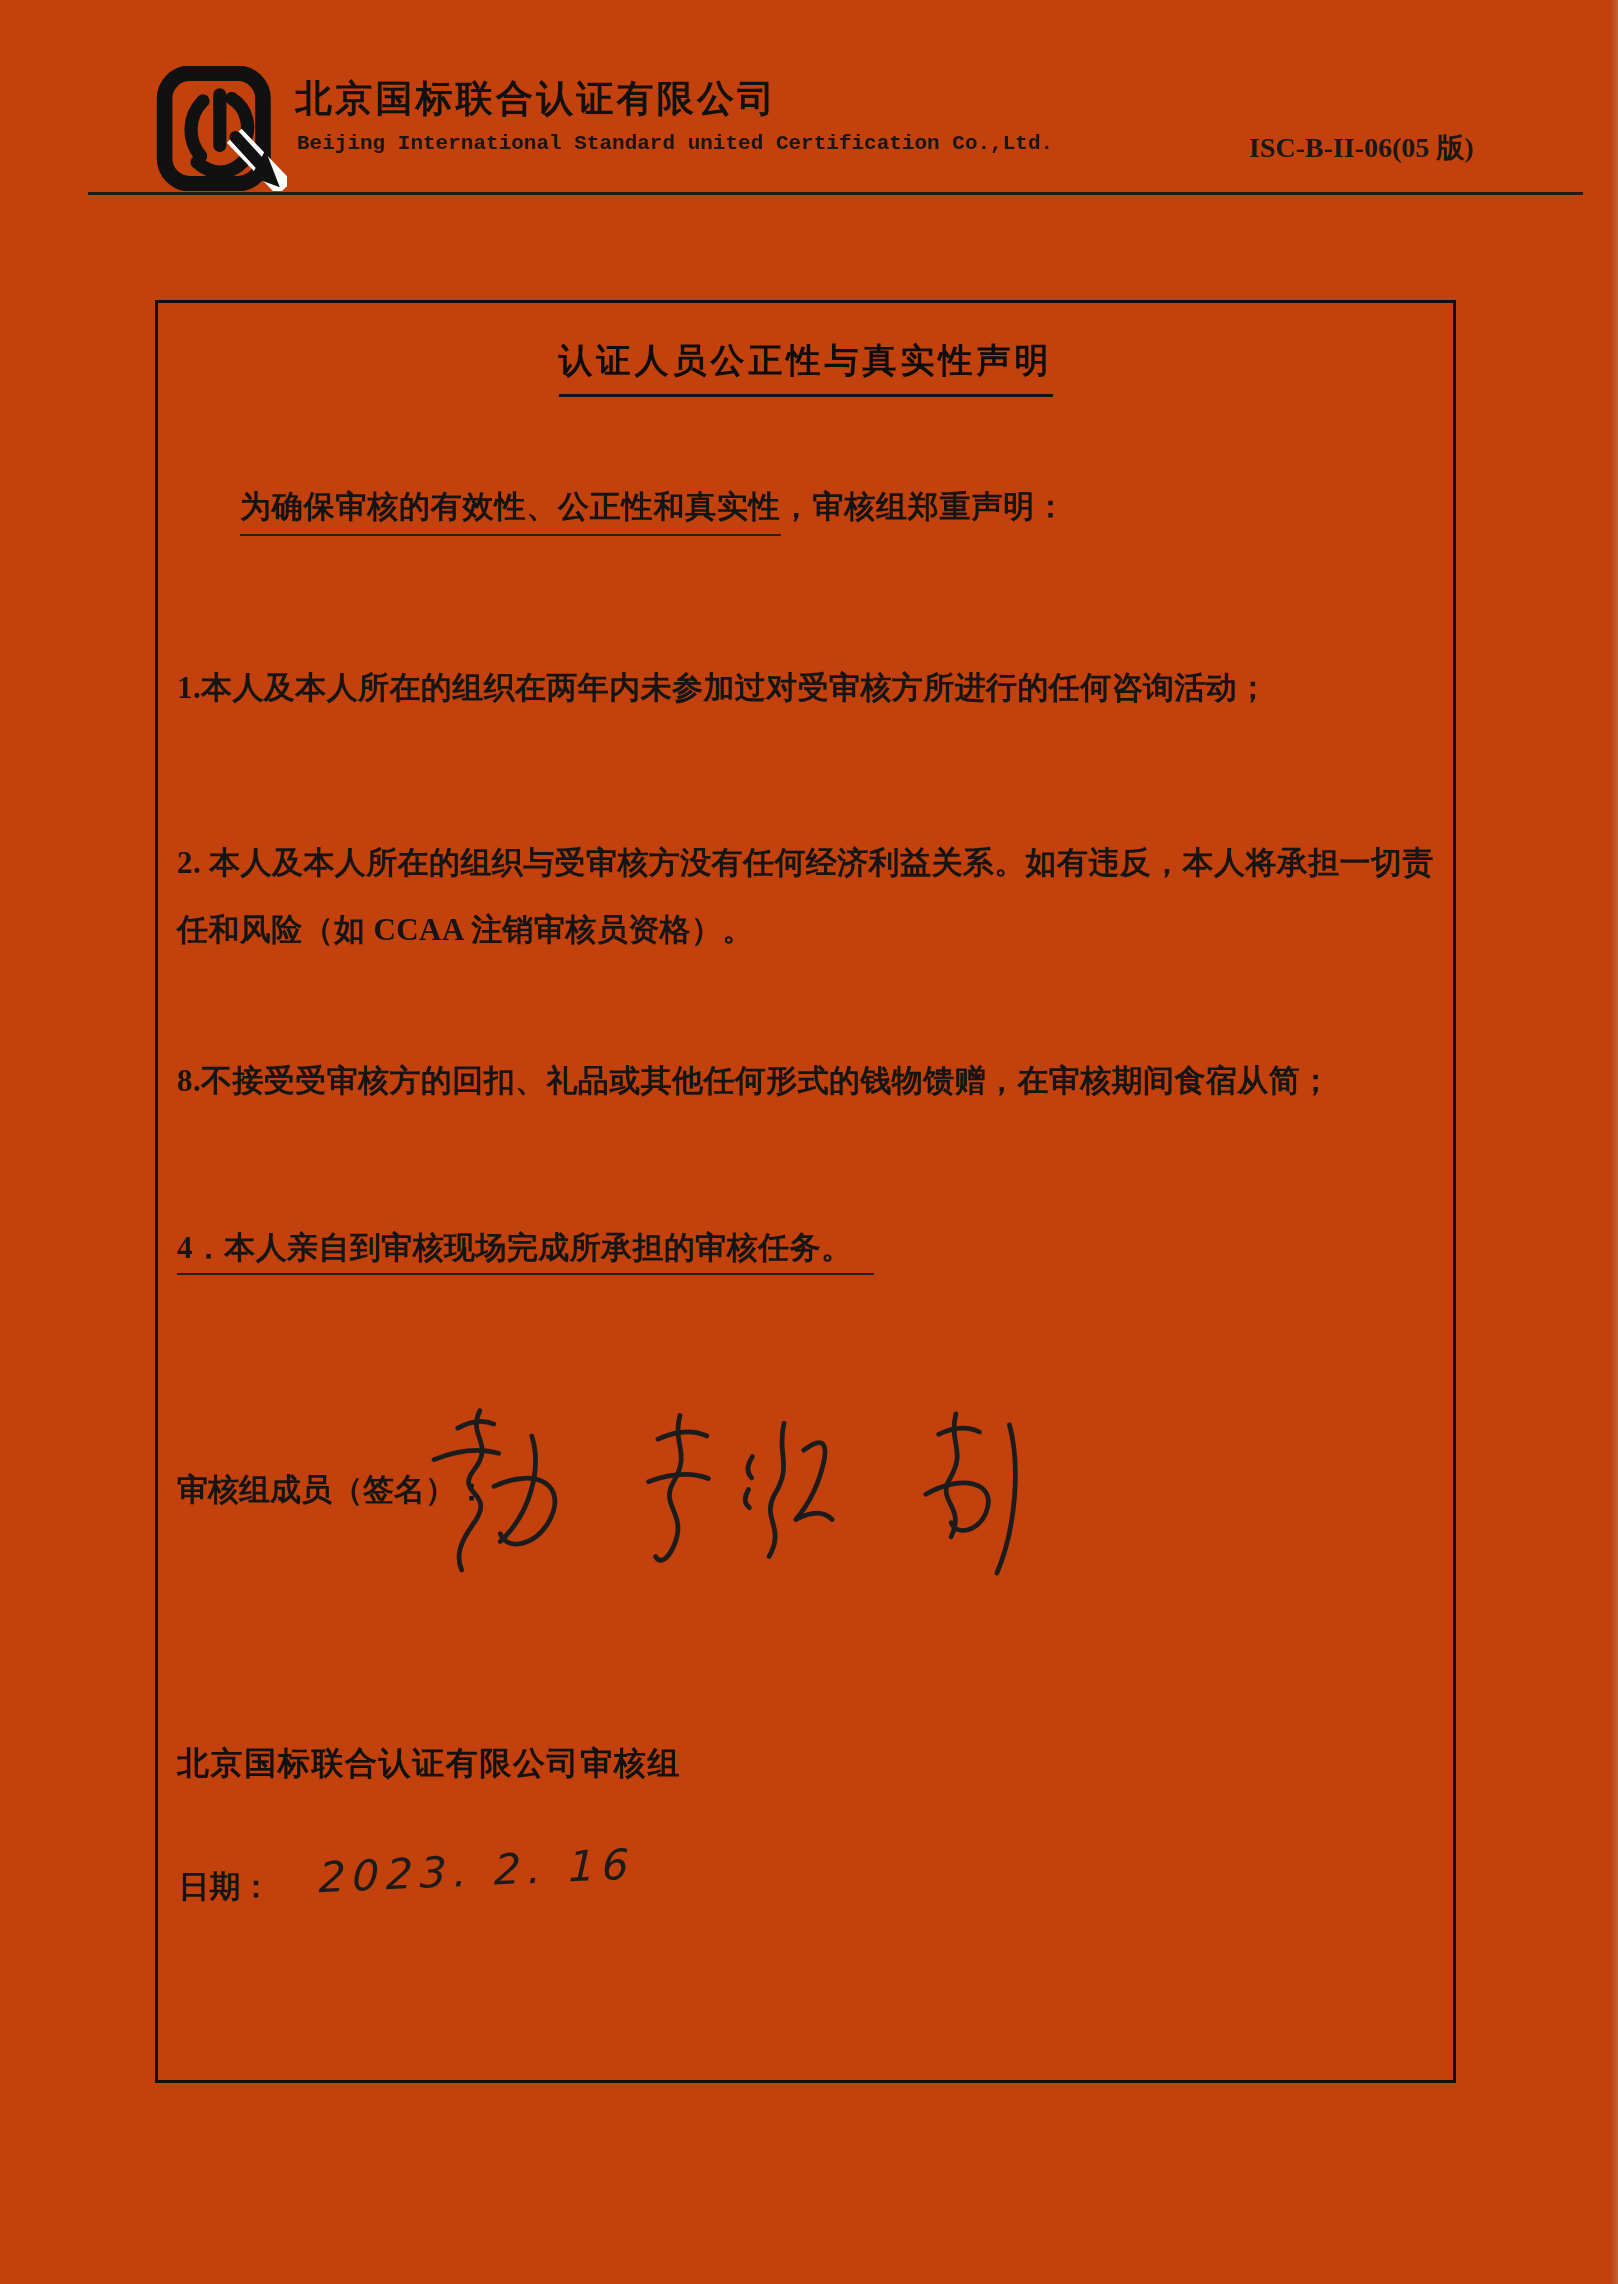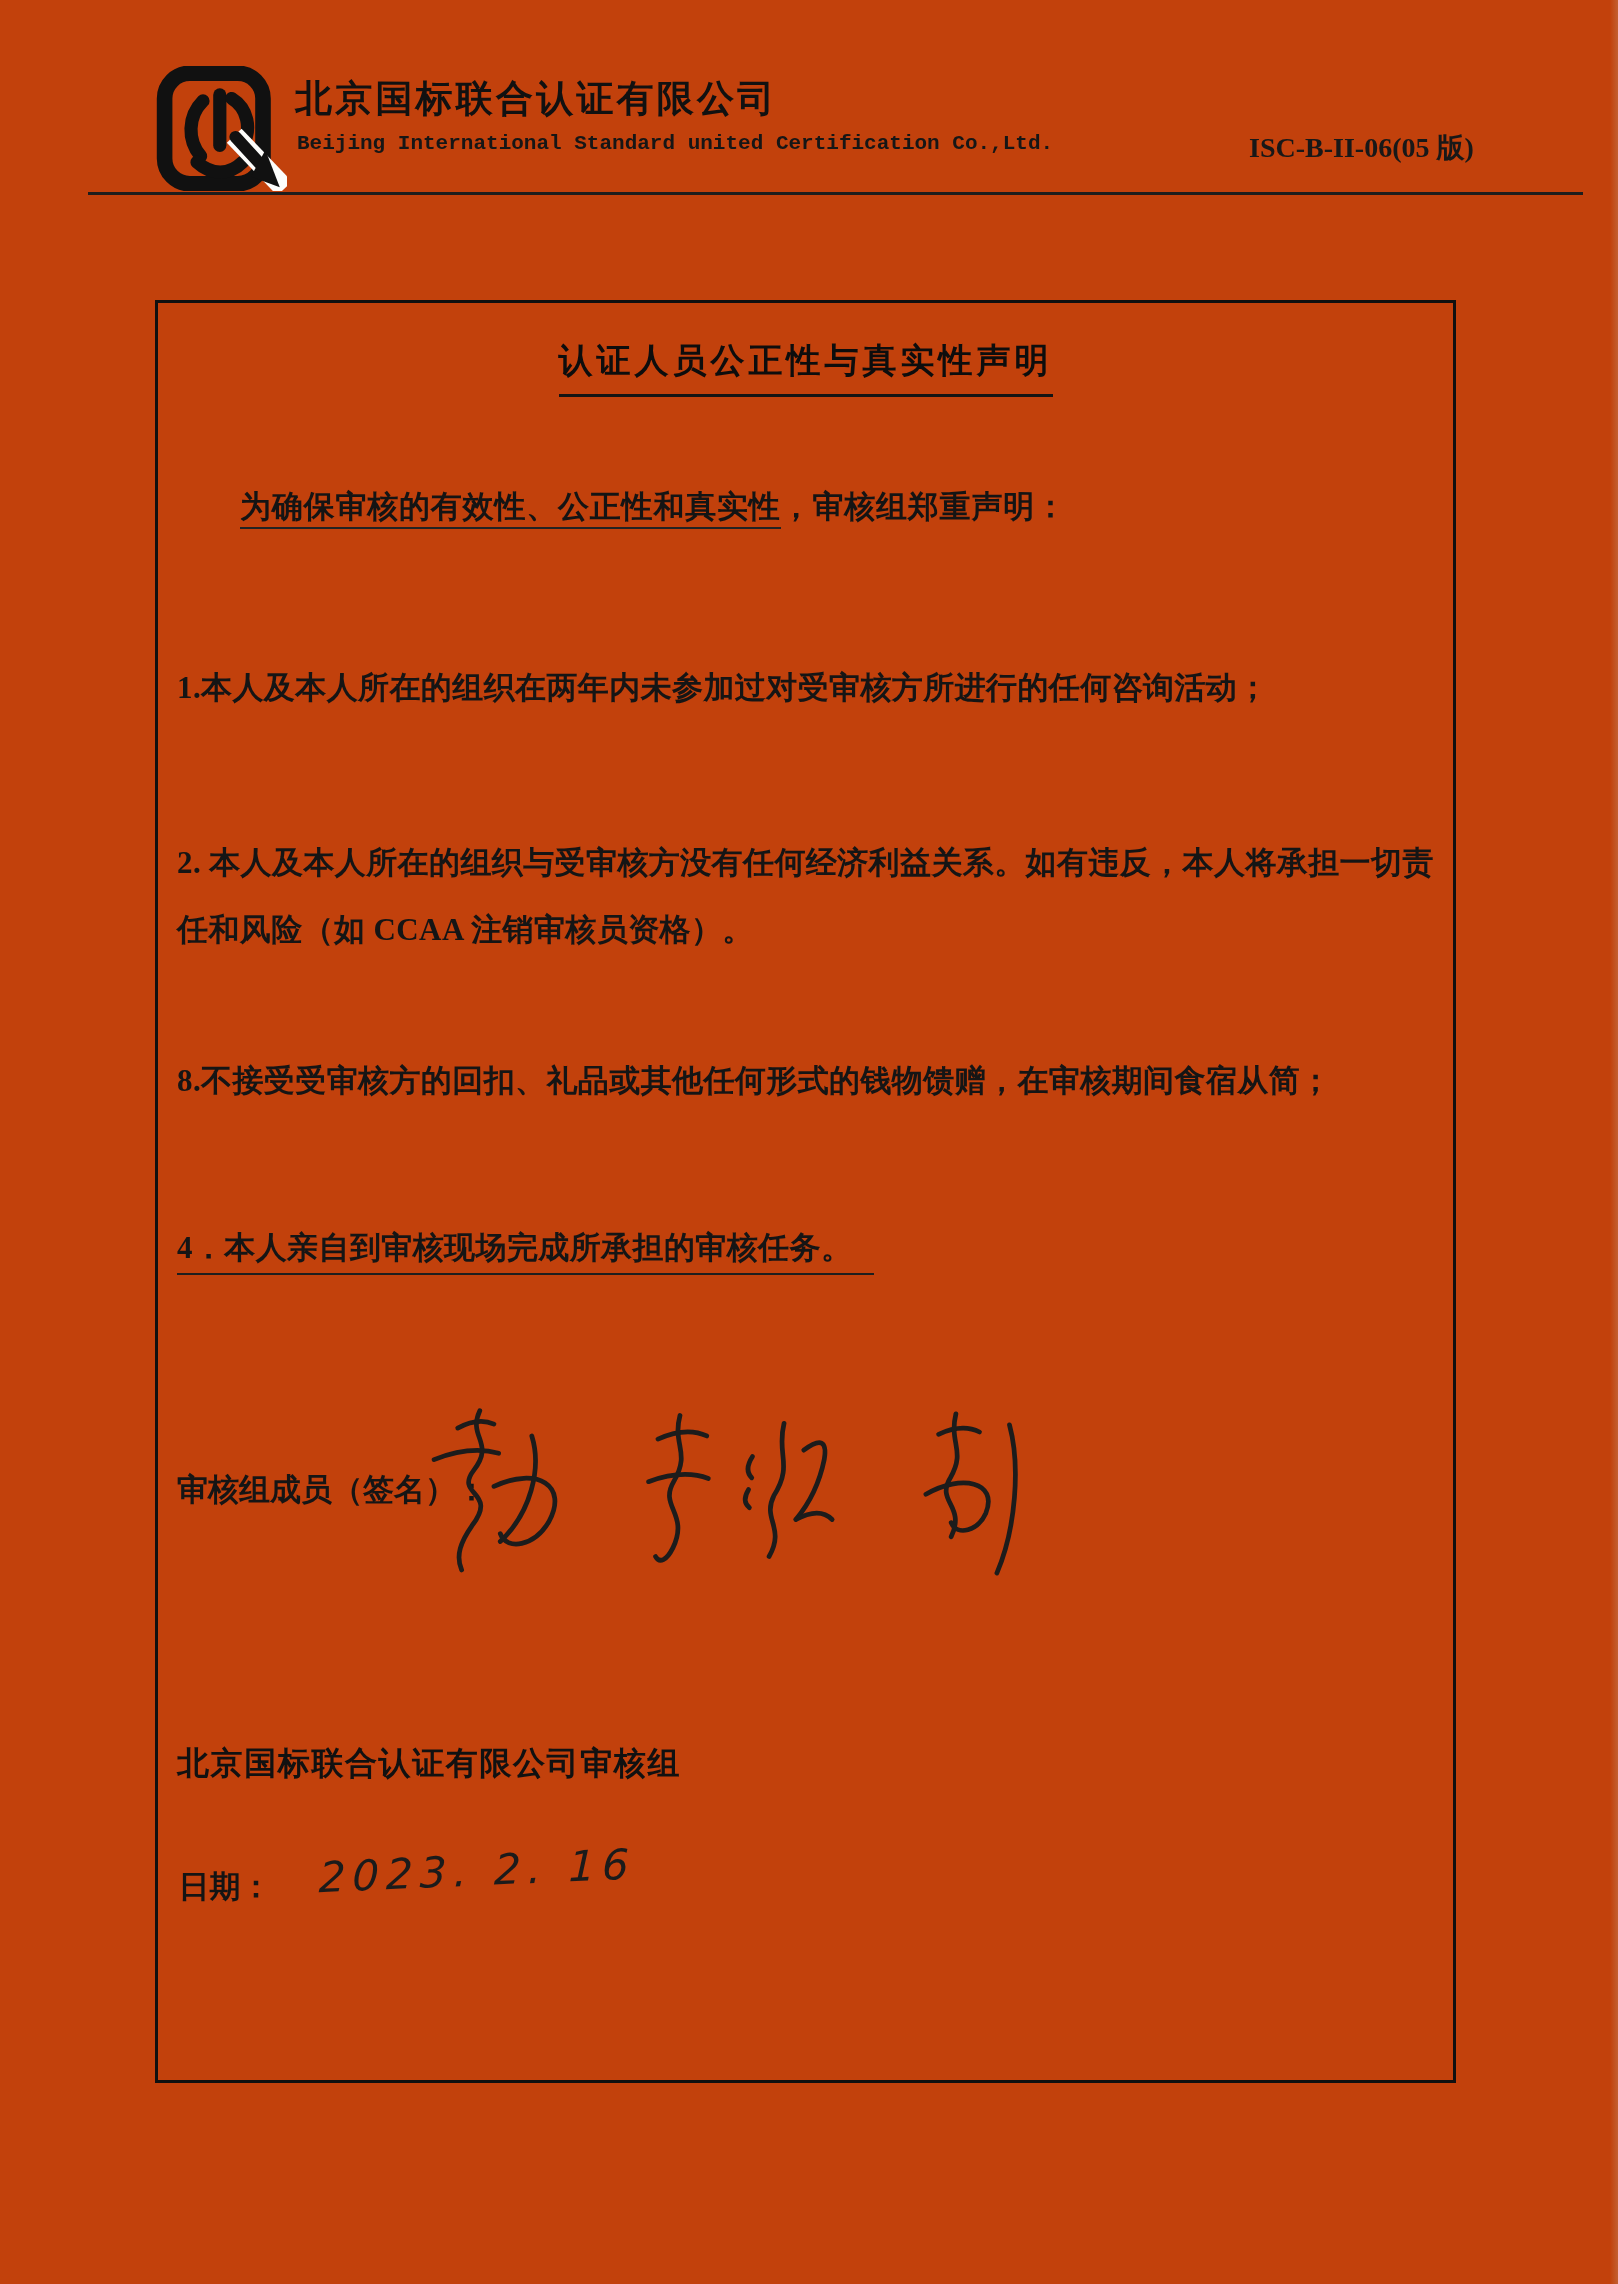--- a/index.html
+++ b/index.html
@@ -47,21 +47,21 @@
     font-size:34px;font-weight:700;letter-spacing:4px;color:#0d0d0d;
   }
   .decl-title .u{
     display:inline-block;border-bottom:3.2px solid #141414;padding-bottom:9.5px;
   }
   .intro{
     position:absolute;top:183px;left:82px;
     font-size:31px;font-weight:600;color:#141414;letter-spacing:0.8px;
     white-space:nowrap;
   }
-  .intro .u{border-bottom:2.4px solid #232323;padding-bottom:3px;}
+  .intro .u{border-bottom:2.4px solid #232323;padding-bottom:10px;}
   .item{
     position:absolute;left:19px;
     font-size:31px;font-weight:600;color:#151515;letter-spacing:0.4px;
   }
   .item-1{top:364px;white-space:nowrap;}
   .item-2{top:527px;width:1282px;line-height:2.15;}
   .item-3{top:757px;white-space:nowrap;}
   .item-4{top:924px;white-space:nowrap;}
   .item-4 .u{border-bottom:2.4px solid #1e1e1e;padding-bottom:8px;padding-right:22px;}
   .sig-label{

